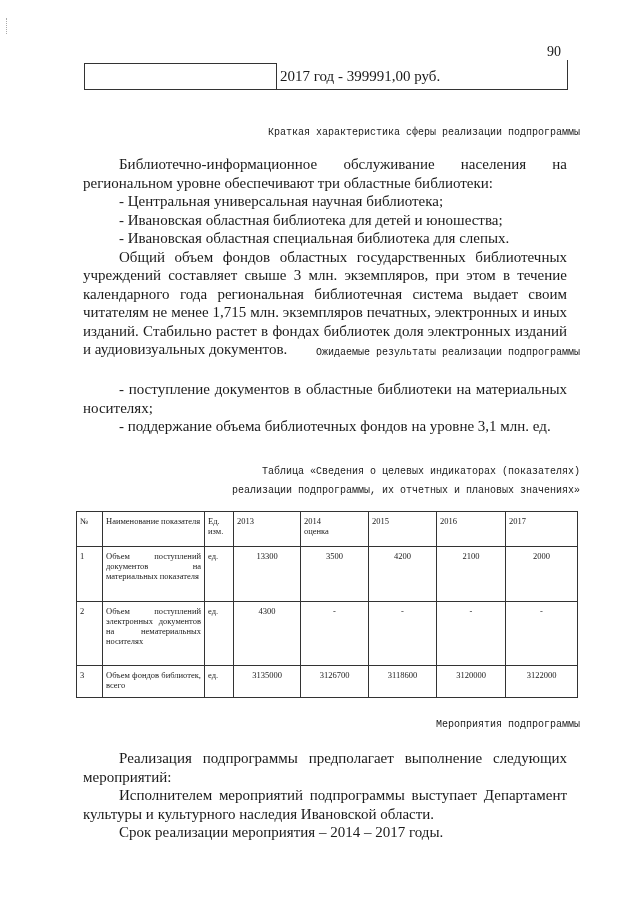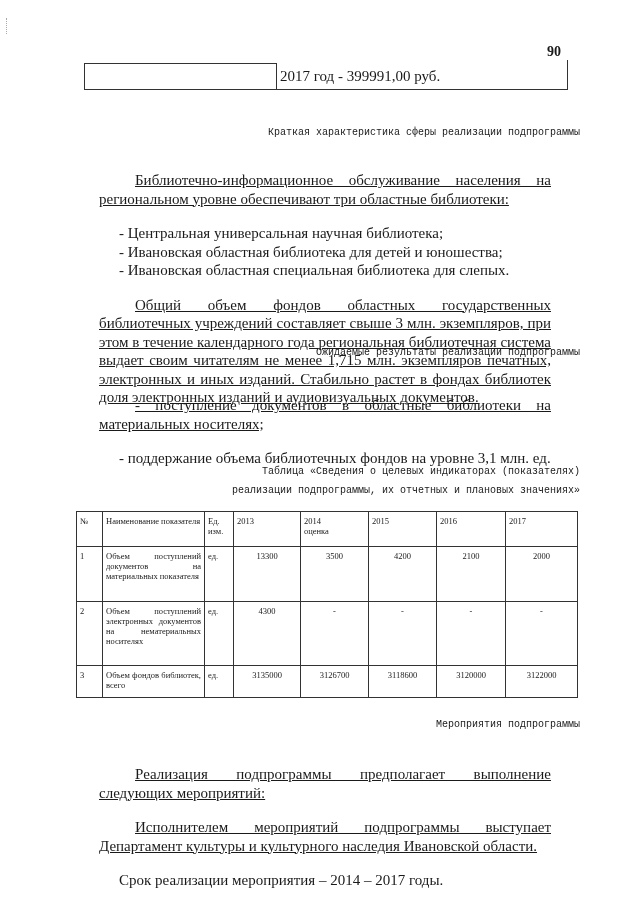--- a/index.html
+++ b/index.html
@@ -3,31 +3,31 @@
 <meta charset="utf-8">
 <style>
   html, body { margin: 0; padding: 0; background: #ffffff; }
   body {
     width: 640px; height: 905px; position: relative; overflow: hidden;
     font-family: "Liberation Serif", "DejaVu Serif", serif;
     color: #1a1a1a;
   }
   .scan-mark { position: absolute; left: 6px; top: 18px; width: 4px; height: 16px;
     border-left: 1px dotted #aaa; }
-  .page-number { position: absolute; left: 547px; top: 44px; font-size: 14px; font-weight: bold; }
+  .page-number { position: absolute; left: 547px; top: 44px; font-size: 14px; font-weight: normal; }
   .top-box { position: absolute; left: 84px; top: 63px; width: 484px; height: 27px;
     border: 1px solid #333; border-top: none; display: flex; box-sizing: border-box; }
   .top-box::before { content: ""; position: absolute; left: 0; top: 0; width: 192px; border-top: 1px solid #333; }
   .top-box::after { content: ""; position: absolute; right: -1px; top: -3px; height: 3px; border-right: 1px solid #333; }
   .top-box .cell-left { width: 192px; border-right: 1px solid #333; box-sizing: border-box; }
   .top-box .cell-right { flex: 1; font-size: 15px; line-height: 27px; padding-left: 3px; }
 
   .text { position: absolute; left: 83px; width: 484px; font-size: 15px; line-height: 18.5px; }
   .heading { position: absolute; left: 60px; width: 520px; text-align: right; font-size: 10px; line-height: 18px; font-family: Liberation Mono, monospace; }
-  .para { text-align: justify; text-align-last: left; margin: 16px; text-decoration: underline; }
+  .para { text-align: justify; text-align-last: left; margin: 0; }
   .indent { text-indent: 36px; }
   .list-item { padding-left: 36px; margin: 0; }
 
   table.indicators { position: absolute; left: 76px; top: 511px; width: 501px;
     border-collapse: collapse; font-size: 8.5px; line-height: 10px; table-layout: fixed; }
   table.indicators th, table.indicators td { border: 1px solid #333; vertical-align: top;
     padding: 4px 3px; font-weight: normal; }
   table.indicators th { text-align: left; }
   table.indicators td.num { text-align: center; }
   table.indicators td.name { text-align: justify; text-align-last: left; }

